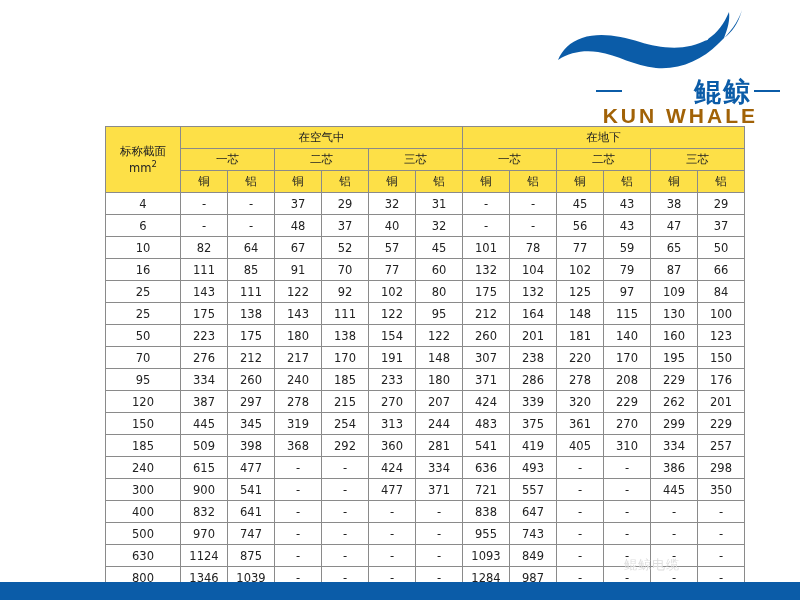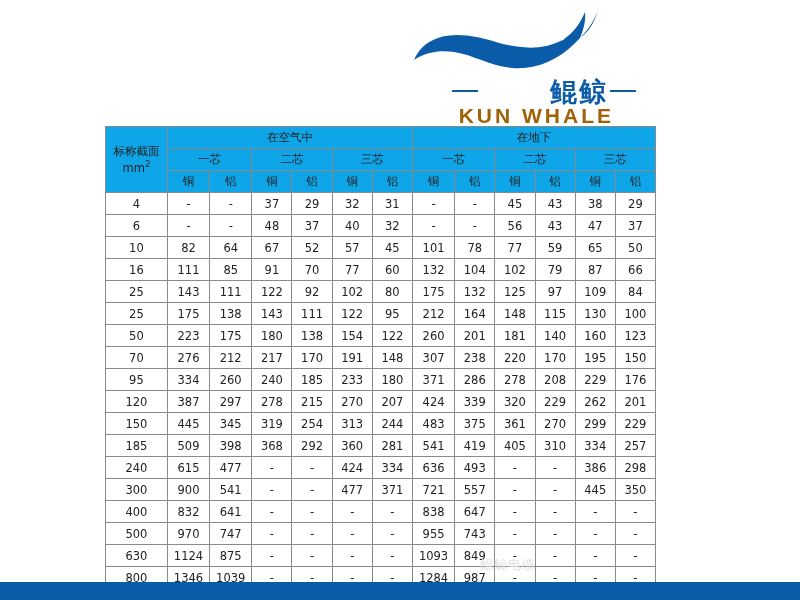--- a/index.html
+++ b/index.html
@@ -9,21 +9,21 @@
   body {
     width: 800px;
     height: 600px;
     background: #ffffff;
     font-family: "Liberation Sans", sans-serif;
     position: relative;
     overflow: hidden;
   }
   .page {
     position: relative;
-    width: 656px;
+    width: 800px;
     height: 600px;
   }
   
   .bottom-band {
     position: absolute;
     left: 0;
     bottom: 0;
     width: 800px;
     height: 18px;
     background: #0b5ca8;
@@ -91,21 +91,21 @@
     border: 1px solid #8a8a8a;
     text-align: center;
     vertical-align: middle;
     padding: 0;
     height: 21px;
     font-weight: normal;
     font-family: "DejaVu Sans", sans-serif;
     font-size: 11.5px;
   }
   table.spec th {
-    background: #0ea5e9;
+    background: #fde047;
   }
   table.spec td {
     background: #ffffff;
   }
   td.col-label {
     width: 74px;
   }
   td.datacell {
     width: 46px;
   }

